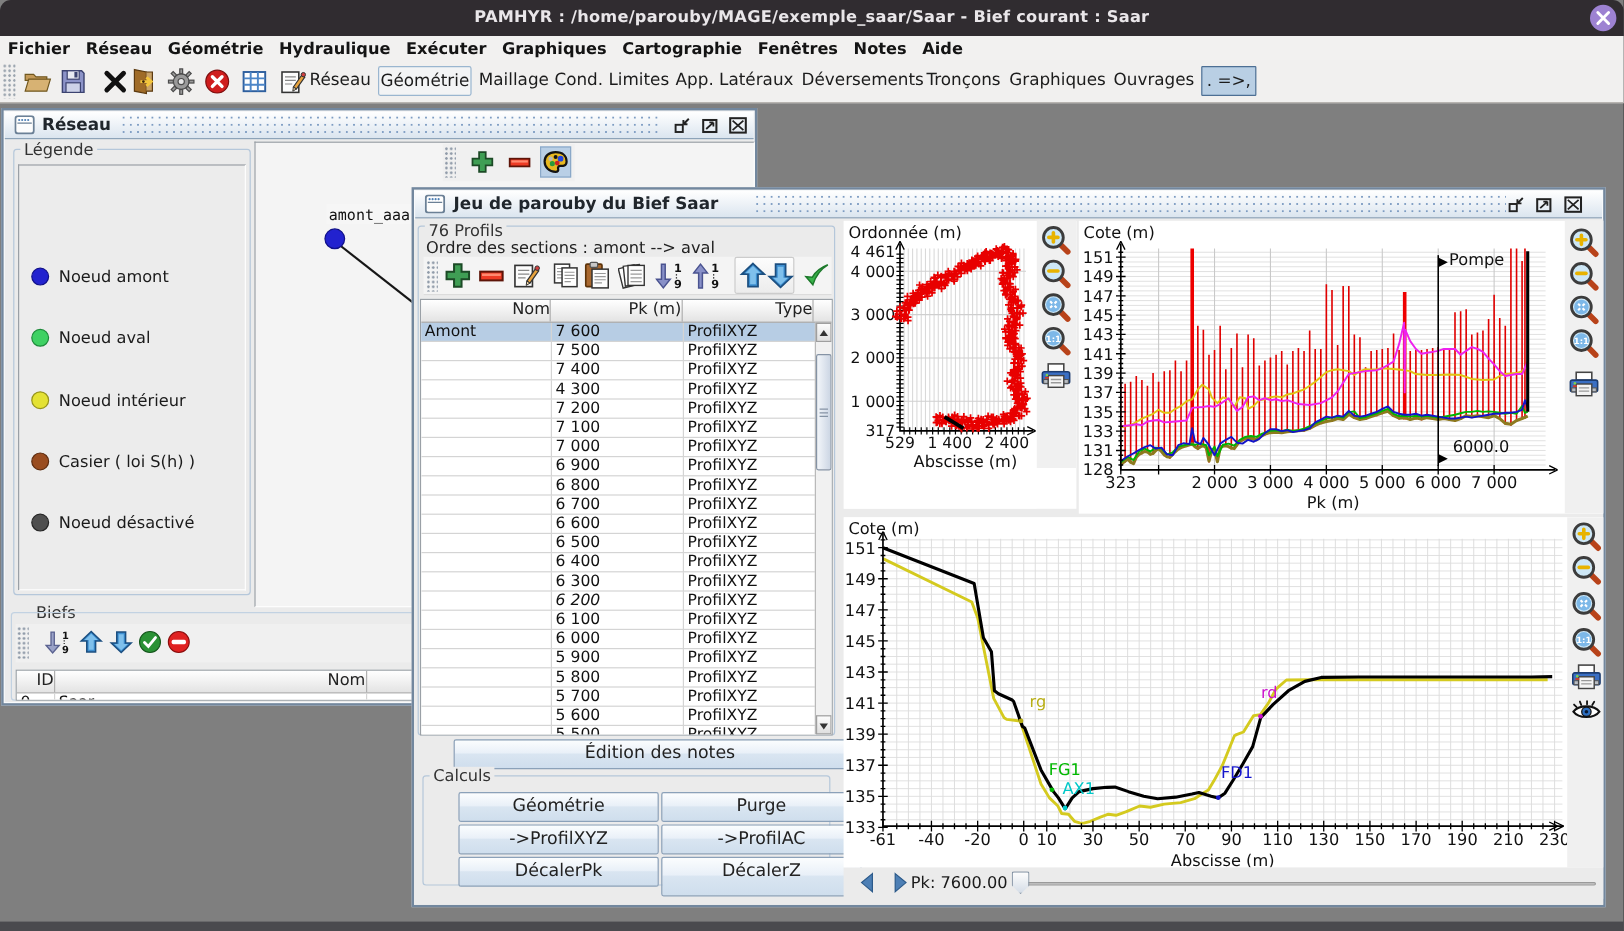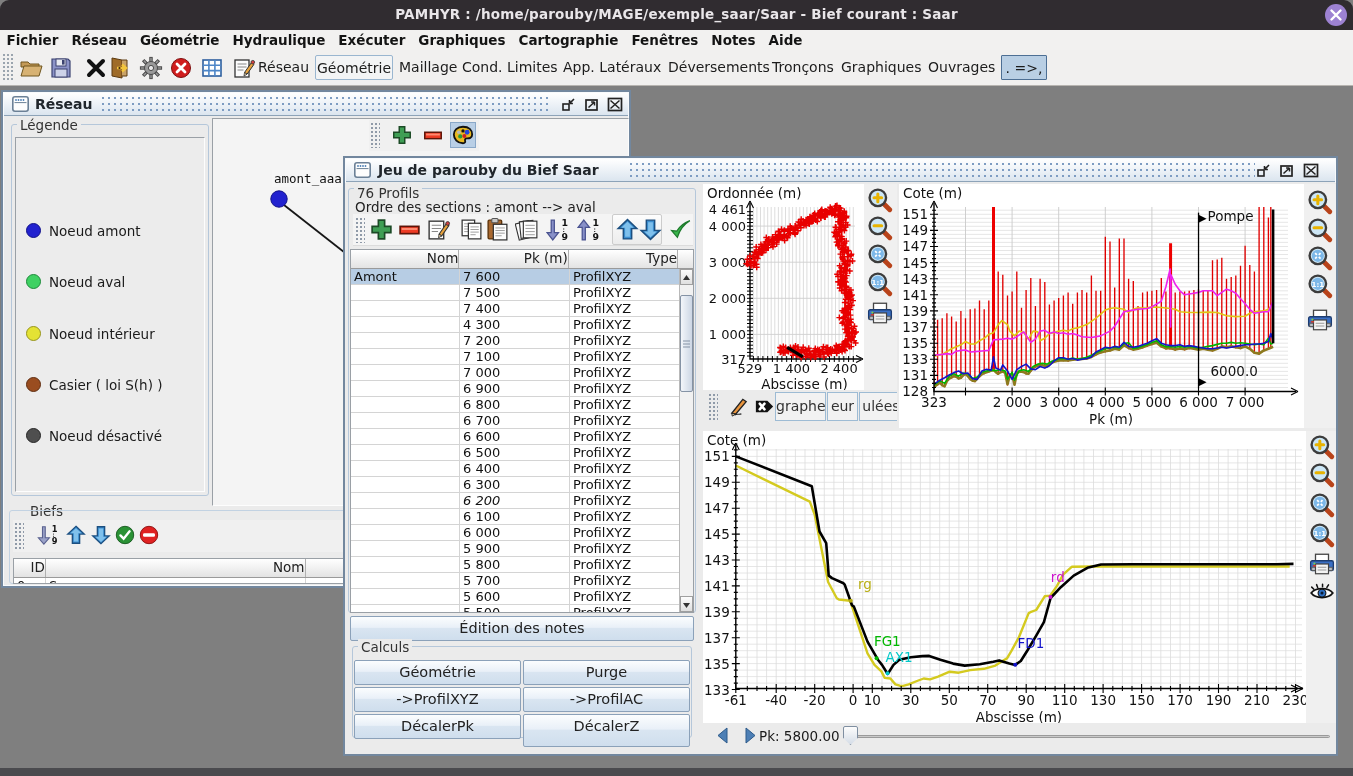--- a/index.html
+++ b/index.html
@@ -80,21 +80,21 @@
   #profil-table .thead div { font-size:13.5px; }
   .trow.selected, .trow.selected div { background:#b7cde4; }
   #ptable-rows { position:absolute; left:0; top:19px; width:329px; height:345px; overflow:hidden; }
   #pscroll { position:absolute; right:0; top:19px; width:14px; bottom:0; background:#f1f1f1; border-left:1px solid #b9b9b9; }
   .scrollbtn { position:absolute; left:0; width:13px; height:16px; background:linear-gradient(#fcfcfc,#dfdfdf);
      border:1px solid #9f9f9f; }
   #pscroll-thumb { position:absolute; left:0; top:26px; width:13px; height:97px;
      background:linear-gradient(90deg,#f3f6fa,#ccd6e4); border:1px solid #8593a5; border-radius:2px; }
 
   .qbtn { position:absolute; background:linear-gradient(#fbfdfe 0%,#e9f0f8 45%,#d9e5f1 50%,#cfdeed 100%);
-     border:1px solid #8ba1b9; border-radius:2px; font-size:14.5px; color:#222; text-align:center; }
+     border:1px solid #8ba1b9; border-radius:2px; font-size:14.5px; color:#222; text-align:center;margin-left:28px; }
 
   
   .pane { position:absolute; background:#ffffff; overflow:hidden; }
   .iconstrip { position:absolute; width:33px; background:#f0f0f0; }
   .iconstrip svg { display:block; margin:2px auto 4px auto; }
 
   #plan-toolbar { position:absolute; left:0px; top:206px; width:194px; height:34px; background:#ebebeb; }
   #plan-toolbar .handle { position:absolute; left:5px; top:3px; width:10px; height:27px;
      background-image:radial-gradient(#8f9aa8 1px, transparent 1.2px); background-size:4px 4px; }
   .ptab { position:absolute; top:2px; height:29px; border:1px solid #9dbbd4; background:#f2f2f2;
@@ -612,35 +612,20 @@
                 <rect x="6" y="3" width="12" height="6" fill="#fff" stroke="#444" stroke-width="1.2"></rect>
                 <path d="M3 9 h18 a1.5 1.5 0 0 1 1.5 1.5 v6 a1.5 1.5 0 0 1 -1.5 1.5 h-18 a1.5 1.5 0 0 1 -1.5 -1.5 v-6 A1.5 1.5 0 0 1 3 9 Z" fill="#3a6fc4" stroke="#1c3c70" stroke-width="1.2"></path>
                 <rect x="2.5" y="15" width="19" height="3" fill="#b9bec4" stroke="#555" stroke-width="0.8"></rect>
                 <rect x="6" y="12" width="12" height="9" fill="#f4f4f4" stroke="#444" stroke-width="1.1"></rect>
                 <path d="M8 15 h8 M8 17.5 h8" stroke="#999" stroke-width="1"></path>
                 <circle cx="5" cy="11.5" r="1" fill="#7fd14c"></circle>
                 <rect x="3.5" y="13" width="3" height="1.4" fill="#d23c2a"></rect>
               </svg>
             </div>
           </div>
-        <div id="plan-toolbar">
-          <div class="handle"></div>
-        <div style="position: absolute; left: 24px; top: 5px; width: 24px; height: 24px;"><svg width="23" height="23" viewBox="0 0 24 24">
-                <path d="M5 19 L16.5 4.5 L20 7 L9 20 Z" fill="#e8943d" stroke="#222" stroke-width="1.4"></path>
-                <path d="M5 19 L9 20 L5.5 22 Z" fill="#f3dcb8" stroke="#222" stroke-width="1"></path>
-                <path d="M8 21 C10 19 13 21 15 19.5" fill="none" stroke="#222" stroke-width="1.2"></path>
-              </svg></div>
-            <div style="position: absolute; left: 50px; top: 5px; width: 24px; height: 24px;"><svg width="23" height="23" viewBox="0 0 24 24">
-                <path d="M3 6 H15 L21 12 L15 18 H3 Z" fill="#111"></path>
-                <path d="M7 9 L12 15 M12 9 L7 15" stroke="#fff" stroke-width="2.6" stroke-linecap="round"></path>
-              </svg></div>
-            <div class="ptab" style="left: 72px; width: 51px;">graphe</div>
-            <div class="ptab" style="left: 124px; width: 31px;">eur</div>
-            <div class="ptab" style="left: 156px; width: 44px;">ulées</div>
-          </div>
       </div>
 
       <div class="pane" style="left:554px; top:1px; width:437px; height:244px;">
         <svg id="svg-long" width="405" height="244">
             <rect x="0" y="0" width="405" height="244" fill="#fff"></rect>
             <path d="M35 203.5 H389 M35 199.4 H389 M35 195.4 H389 M35 191.4 H389 M35 187.4 H389 M35 183.3 H389 M35 179.3 H389 M35 175.3 H389 M35 171.2 H389 M35 167.2 H389 M35 163.2 H389 M35 159.2 H389 M35 155.1 H389 M35 151.1 H389 M35 147.1 H389 M35 143.0 H389 M35 139.0 H389 M35 135.0 H389 M35 131.0 H389 M35 126.9 H389 M35 122.9 H389 M35 118.9 H389 M35 114.8 H389 M35 110.8 H389 M35 106.8 H389 M35 102.8 H389 M35 98.7 H389 M35 94.7 H389 M35 90.7 H389 M35 86.6 H389 M35 82.6 H389 M35 78.6 H389 M35 74.6 H389 M35 70.5 H389 M35 66.5 H389 M35 62.5 H389 M35 58.4 H389 M35 54.4 H389 M35 50.4 H389 M35 46.4 H389 M35 42.3 H389 M35 38.3 H389 M35 34.3 H389 M35 30.3 H389 M35 26.2 H389 " stroke="#e0e0e0" stroke-width="0.8" fill="none"></path>
             <path d="M66.5 23 V207.5 M113.1 23 V207.5 M159.7 23 V207.5 M206.3 23 V207.5 M252.9 23 V207.5 M299.5 23 V207.5 M346.1 23 V207.5 " stroke="#c9c9c9" stroke-width="0.9" fill="none"></path>
             <clipPath id="clip-long">
               <rect x="35" y="21" width="356" height="186.5"></rect>
             </clipPath>
@@ -838,21 +823,21 @@
         <div class="navarrow" style="left:10px;">
           <svg width="20" height="21">
               <path d="M14 3 L5 10.5 L14 18 Z" fill="#4d7fb5" stroke="#2c5a8a" stroke-width="1"></path>
             </svg>
         </div>
         <div class="navarrow" style="left:37px;">
           <svg width="20" height="21">
               <path d="M6 3 L15 10.5 L6 18 Z" fill="#4d7fb5" stroke="#2c5a8a" stroke-width="1"></path>
             </svg>
         </div>
-        <span id="nav-pk">Pk: 5800.00</span>
+        <span id="nav-pk">Pk: 7600.00</span>
         <div id="nav-slider-track"></div>
         <div id="nav-thumb"></div>
       </div>
 
     </div>
   </div>
 
   <div style="position:absolute; left:0; top:768px; width:1353px; height:8px; background:#4a4a4e;"></div>
 </div>
 

